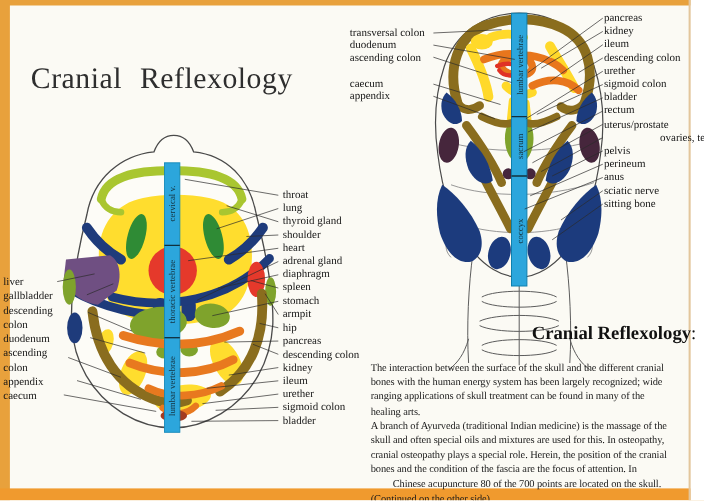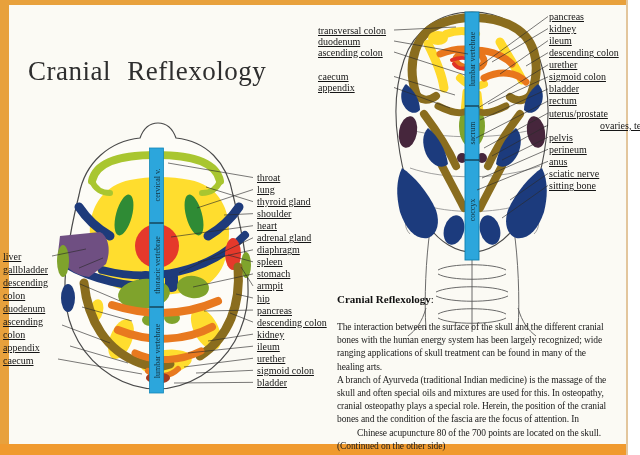--- a/index.html
+++ b/index.html
@@ -7,23 +7,23 @@
         font-family:"Liberation Serif", serif;color:#1b1b1b;}
   .border{position:absolute;}
   #border-top{left:0;top:0;width:640px;height:5px;background:#E8A13C;}
   #border-left{left:0;top:0;width:9px;height:455px;background:#E8A13C;}
   #border-bottom{left:0;top:444px;width:640px;height:11px;background:#F09A2E;}
   #border-right{left:626px;top:0;width:2px;height:455px;background:#E3C69C;}
   #right-margin{left:628px;top:0;width:12px;height:455px;background:#ffffff;}
   #main-title{position:absolute;left:28px;top:56px;font-size:27px;color:#2e2e2e;
         letter-spacing:0.5px;word-spacing:9px;font-weight:500;}
   .diagram-svg{position:absolute;}
-  .lbl{position:absolute;font-size:10px;line-height:11px;white-space:nowrap;color:#161616;text-decoration:underline;}
+  .lbl{position:absolute;font-size:10px;line-height:11px;white-space:nowrap;color:#161616;}
   #article{position:absolute;left:337px;top:293px;width:296px;}
-  #article-heading{font-size:11px;font-weight:bold;text-align:left;color:#111;}
+  #article-heading{font-size:17px;font-weight:bold;text-align:right;color:#111;}
   #article-heading .colon{font-weight:normal;}
   .article-line{position:absolute;left:0;font-size:9.5px;letter-spacing:-0.1px;
         white-space:nowrap;color:#1a1a1a;}
 </style>
 </head>
 <body>
 
 <div id="page">
 
   <div class="border" id="border-top"></div>

